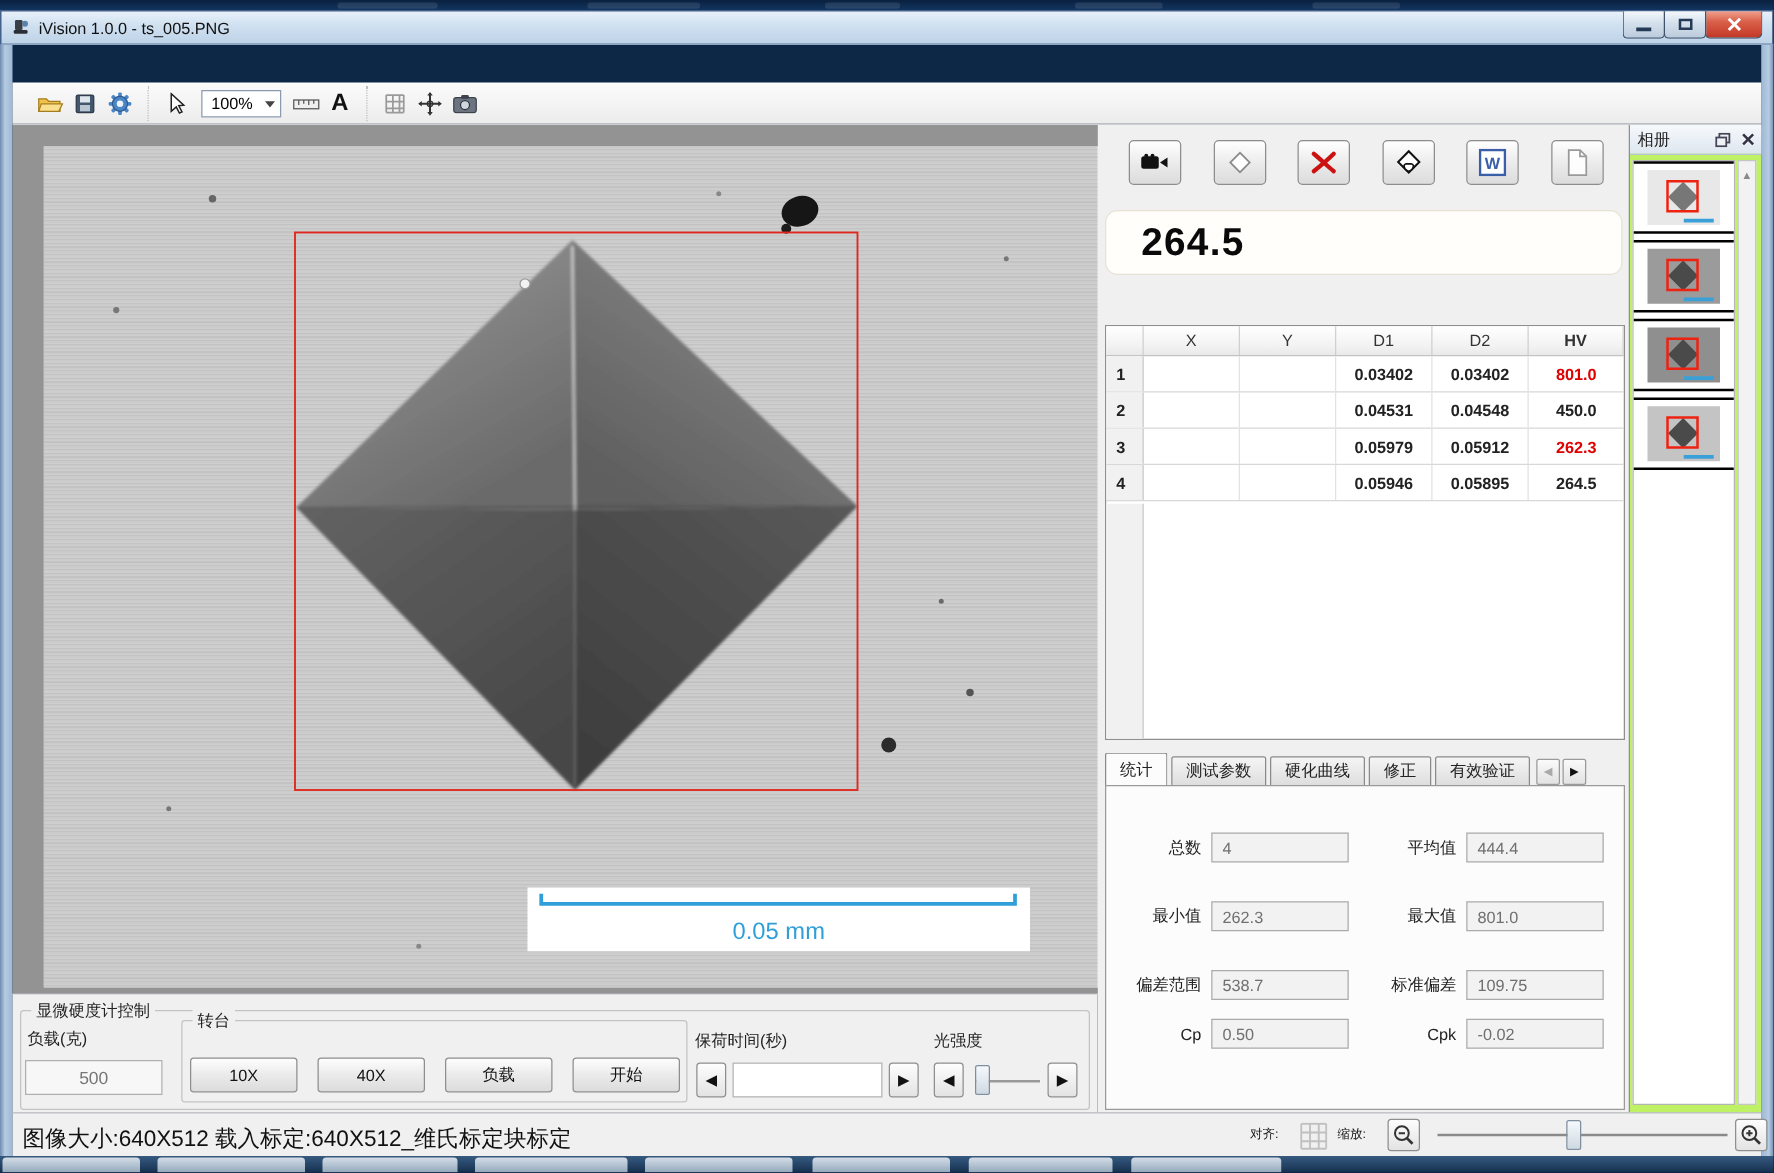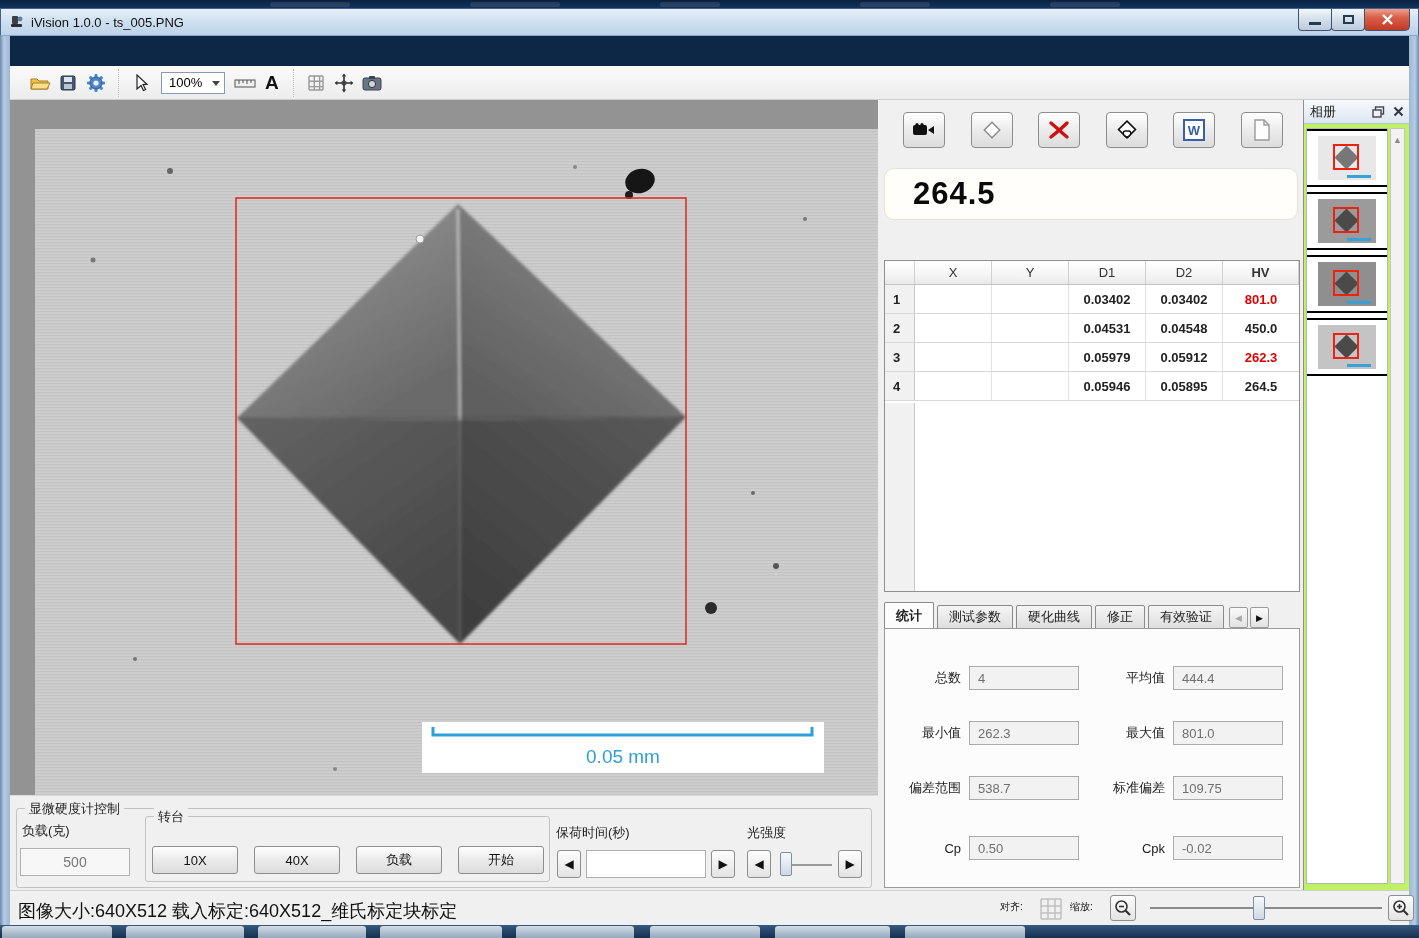--- a/index.html
+++ b/index.html
@@ -33,21 +33,21 @@
   .tgroup:first-child{border-left:none;}
   .tbtn{width:28px;height:26px;display:flex;align-items:center;justify-content:center;border-radius:3px;}
   .combo{width:64px;height:22px;background:#fff;border:1px solid #8a9ab0;display:flex;align-items:center;
     font-size:13px;padding-left:7px;position:relative;margin:0 6px;}
   .combo .arr{position:absolute;right:4px;top:8px;width:0;height:0;border-left:4px solid transparent;
     border-right:4px solid transparent;border-top:5px solid #444;}
   .atool{font-size:19px;font-weight:bold;color:#111;padding:0 6px;}
 
   
   .canvas{left:10px;top:100px;width:868px;height:695px;background:#939393;}
-  .micrograph{left:25px;top:29px;width:896px;height:673px;
+  .micrograph{left:25px;top:17px;width:896px;height:673px;
     background:repeating-linear-gradient(0deg,#cbcbcb 0 1px,#c3c3c3 1px 2px,#cecece 2px 3px),
                #c8c8c8;}
   .micrograph svg{position:absolute;left:0;top:0;}
 
   
   .rpanel{left:878px;top:100px;width:426px;height:790px;background:#f0f0f0;border-right:1px solid #8f8f8f;}
   .rp-btns{position:absolute;left:25px;top:12px;width:380px;display:flex;justify-content:space-between;}
   .rbtn{width:42px;height:36px;border:1px solid #8d8d8d;border-radius:4px;
     background:linear-gradient(#ffffff,#eaeaea 55%,#dcdcdc);display:flex;align-items:center;justify-content:center;}
   .bigbox{position:absolute;left:6px;top:68px;width:414px;height:52px;background:#fffefb;
@@ -63,21 +63,21 @@
   .trow.head .c0{background:transparent;}
   .c1,.c2{width:77px;} .c3,.c4{width:77px;} .c5{width:76px;border-right:none;font-weight:bold;}
   .tc.val{font-weight:bold;}
   .hv-red{color:#e00000;}
   .tbl-fill{position:absolute;left:0;top:142px;bottom:0;width:30px;background:#f1f1f1;border-right:1px solid #c9c9c9;}
 
   
   .tabs{position:absolute;left:6px;top:502px;height:27px;display:flex;align-items:flex-end;}
   .tab{height:24px;padding:0 11px;font-size:13px;display:flex;align-items:center;border:1px solid #8a8a8a;
     background:linear-gradient(#f5f5f5,#dedede);margin-right:3px;border-radius:2px 2px 0 0;color:#222;}
-  .tab.active{height:27px;background:#fcfcfc;border-bottom:1px solid #fcfcfc;font-weight:bold;}
+  .tab.active{height:27px;background:#fcfcfc;border-bottom:1px solid #fcfcfc;font-weight:normal;}
   .tab-arr{width:19px;height:21px;border:1px solid #9a9a9a;border-radius:2px;background:linear-gradient(#fafafa,#e2e2e2);
     display:flex;align-items:center;justify-content:center;font-size:9px;margin-left:2px;margin-bottom:1px;}
   .tab-arr.dis{color:#aaa;} .tab-arr.en{color:#111;}
   .tabpanel{position:absolute;left:6px;top:528px;width:416px;height:260px;background:#fcfcfc;border:1px solid #9a9a9a;}
   .srow{position:absolute;left:8px;width:398px;height:26px;}
   .sgroup{position:absolute;top:0;width:186px;height:26px;display:flex;align-items:center;justify-content:flex-end;gap:8px;}
   .sg1{left:0;} .sg2{left:204px;}
   .slabel{font-size:13px;font-weight:normal;color:#222;white-space:nowrap;}
   .sbox{width:110px;height:24px;border:1px solid #ababab;background:#f2f2f2;color:#6f6f6f;font-size:13px;
     display:flex;align-items:center;padding-left:8px;flex:none;}
@@ -423,21 +423,21 @@
       <div class="srow" style="top:146px;">
         <div class="sgroup sg1">
           <span class="slabel">偏差范围</span>
           <div class="sbox">538.7</div>
         </div>
         <div class="sgroup sg2">
           <span class="slabel">标准偏差</span>
           <div class="sbox">109.75</div>
         </div>
       </div>
-      <div class="srow" style="top:206px;text-align:center;">
+      <div class="srow" style="top:185px;text-align:center;">
         <div class="sgroup sg1">
           <span class="slabel">Cp</span>
           <div class="sbox">0.50</div>
         </div>
         <div class="sgroup sg2">
           <span class="slabel">Cpk</span>
           <div class="sbox">-0.02</div>
         </div>
       </div>
     </div>

